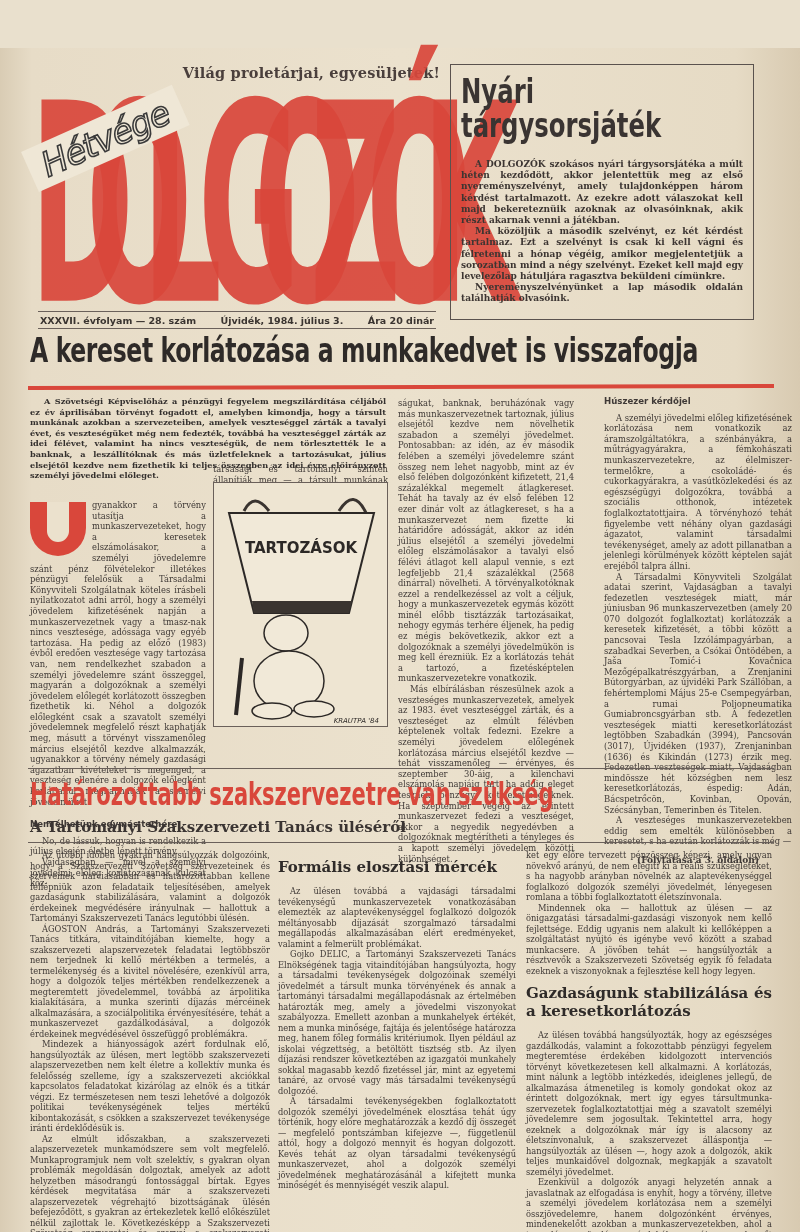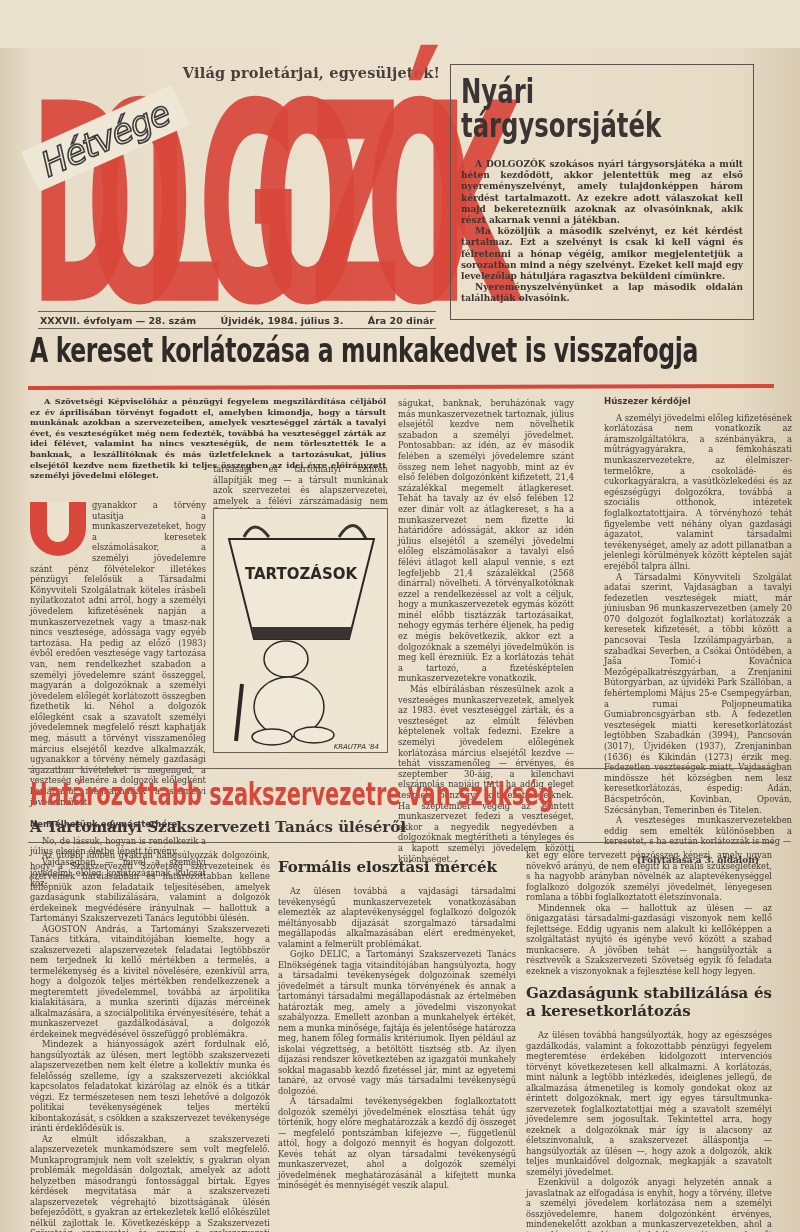--- a/index.html
+++ b/index.html
@@ -53,21 +53,21 @@
   .redline1 { position:absolute; left:28px; top:385px; width:746px; height:4px; background:#d9473b; transform:skewY(-0.15deg); }
 
   .col { position:absolute; font-size:8.4px; line-height:10.6px; text-align:justify; color:#3f3936; }
   .col p { text-indent:12px; }
   .lead1 { position:absolute; left:30px; top:396px; width:356px; font-size:8.2px; line-height:10.6px; font-weight:bold; text-align:justify; text-indent:14px; color:#34302e;}
   .dropcap { float:left; width:56px; height:54px; background:#d9473b; color:#d9473b; margin:2px 6px 0 0;
     border-radius:0 0 28px 28px; position:relative; }
   .dropcap::after { content:""; position:absolute; left:17px; top:0; width:22px; height:40px; background:#ebe1cd; border-radius:0 0 11px 11px; }
   .subhead { font-family:"DejaVu Sans", sans-serif; font-weight:bold; font-size:8.6px; margin:12px 0 6px 0; text-indent:0 !important; }
 
-  .cartoon { position:absolute; left:213px; top:508px; width:175px; height:245px; border:1px solid #6a605a; background:#eee5d2; }
+  .cartoon { position:absolute; left:213px; top:482px; width:175px; height:245px; border:1px solid #6a605a; background:#eee5d2; }
   .rule { position:absolute; height:1px; background:#6a605a; }
 
   .headline2 { position:absolute; left:30px; top:776px; width:744px;
     font-family:"DejaVu Sans Condensed","DejaVu Sans", sans-serif; font-weight:bold; font-size:32px; line-height:36px;
     color:#d9473b; white-space:nowrap; transform:scaleX(0.73); transform-origin:left; }
   .sub2 { position:absolute; left:30px; top:818px; font-family:"DejaVu Serif", serif; font-weight:bold; font-size:15px; color:#3a3432; }
   .subsec { font-family:"DejaVu Serif", serif; font-weight:bold; font-size:15px; line-height:18px; color:#2f2b29; margin:8px 0 10px 0; text-indent:0 !important; }
   .cont { text-align:center; font-weight:bold; font-size:9px; margin-top:8px; text-indent:0 !important; }
 </style>
 </head>

